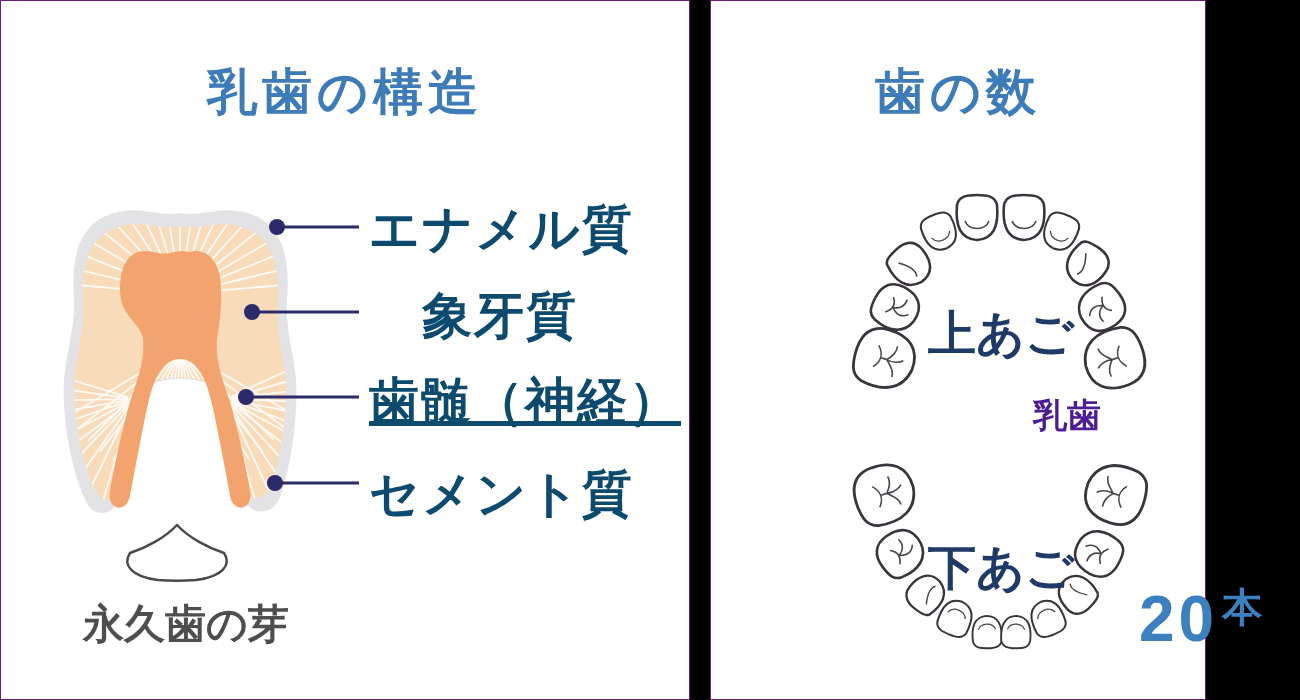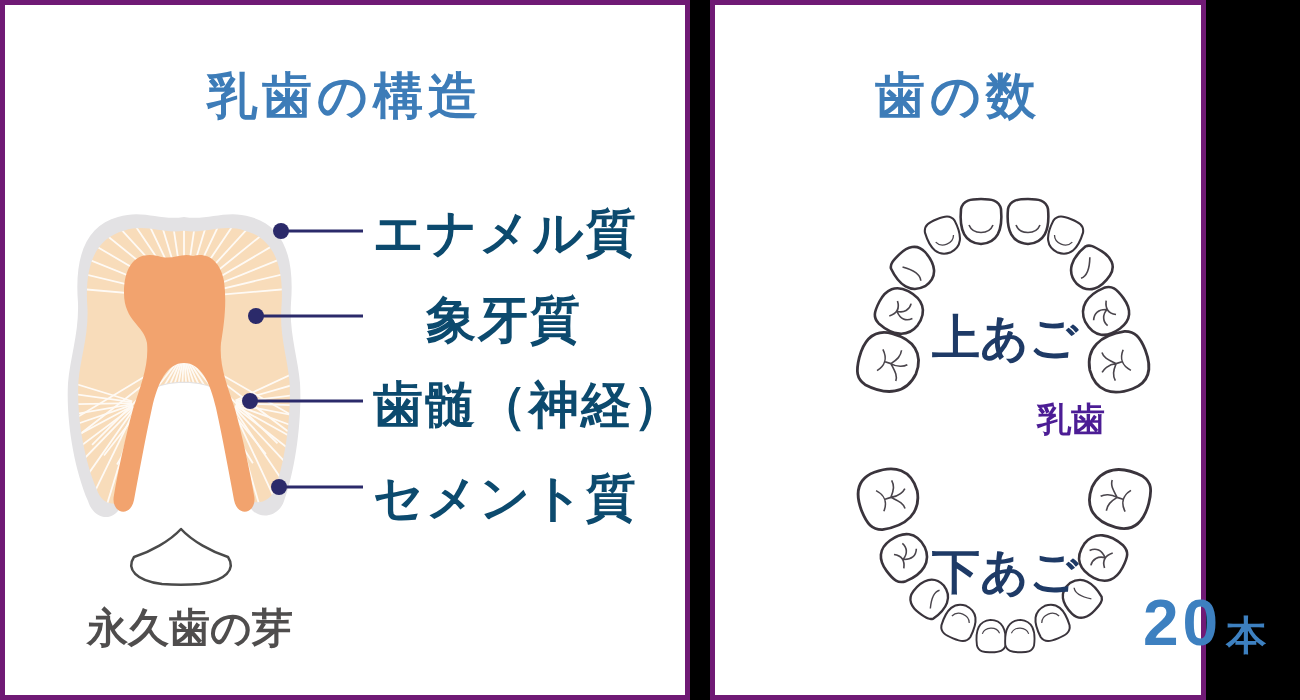--- a/index.html
+++ b/index.html
@@ -4,21 +4,21 @@
 <style>
   html,body{margin:0;padding:0;}
   body{
     width:1300px;height:700px;overflow:hidden;
     background:#000;
     display:flex;
     font-family:"Liberation Sans", sans-serif;
   }
   .card{
     background:#fff;
-    border:5px solid #701a75;
+    border:1px solid #701a75;
     box-sizing:border-box;
     position:relative;
   }
   .card-left{width:690px;height:700px;}
   .panel-gap{width:20px;height:700px;background:#000;}
   .card-right{width:496px;height:700px;}
 
   .panel-title{
     position:absolute;top:58px;left:0;width:100%;
     text-align:center;
@@ -59,21 +59,21 @@
   .milk-label{
     position:absolute;
     left:190px;top:392px;width:200px;
     text-align:right;
     font-size:34px;font-weight:bold;
     color:#4c1d95;
   }
   .count-wrap{
     position:absolute;
     left:428px;top:586px;
-    display:flex;align-items:flex-end;
+    display:flex;
     color:#3d80c0;font-weight:bold;
   }
   .count-num{font-size:64px;line-height:1;letter-spacing:4px;}
   .count-unit{font-size:40px;line-height:1;margin-left:4px;}
 
   svg{position:absolute;}
   .leader-line{stroke:#2b2a6a;stroke-width:3;}
   .leader-dot{fill:#2b2a6a;}
 </style>
 </head>
@@ -181,21 +181,21 @@
       <circle class="leader-dot" cx="202" cy="208" r="8"></circle>
     </g>
     <g>
       <line class="leader-line" x1="231" y1="294" x2="315" y2="294"></line>
       <circle class="leader-dot" cx="231" cy="294" r="8"></circle>
     </g>
   </svg>
 
   <div class="struct-label" style="top:202px;">エナメル質</div>
   <div class="struct-label" style="top:289px;">象牙質</div>
-  <div class="struct-label" style="top:374px;">歯髄（神経）</div>
+  <div class="struct-label" style="top:374px;text-decoration:underline;">歯髄（神経）</div>
   <div class="struct-label" style="top:467px;">セメント質</div>
   <div class="bud-label">永久歯の芽</div>
 </div>
 
 <div class="panel-gap"></div>
 
 <div class="card card-right">
   <div class="panel-title">歯の数</div>
 
   <svg style="left:128px;top:188px;" width="320" height="480" viewBox="0 0 320 480">

